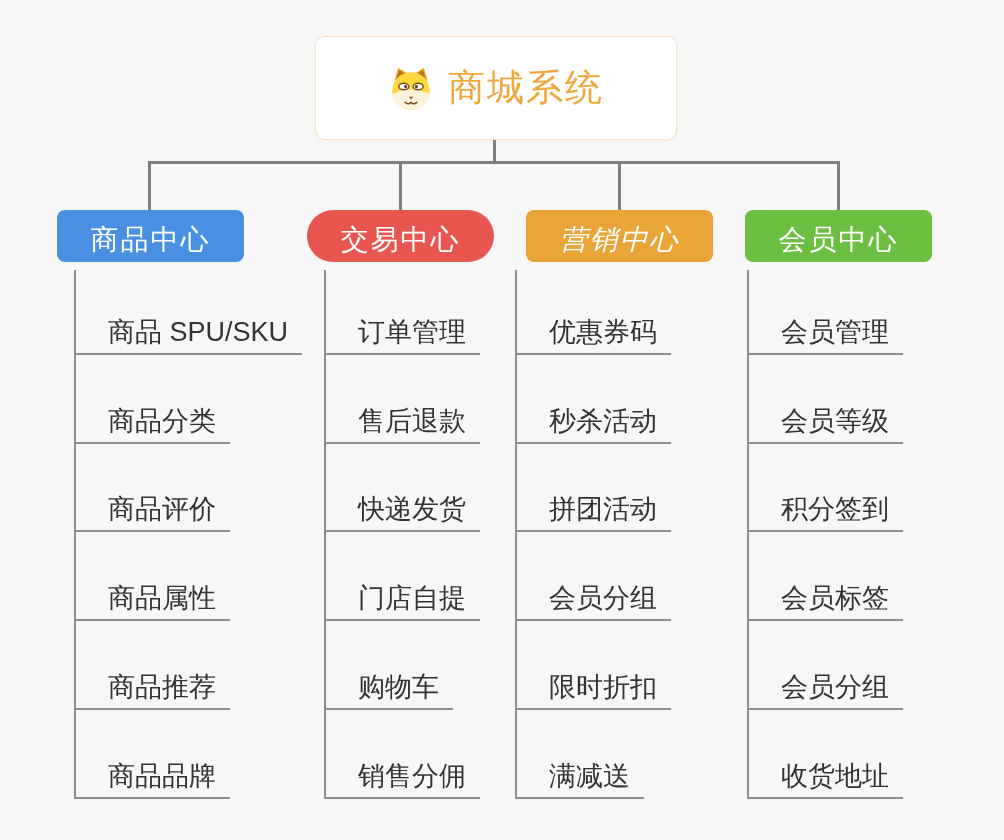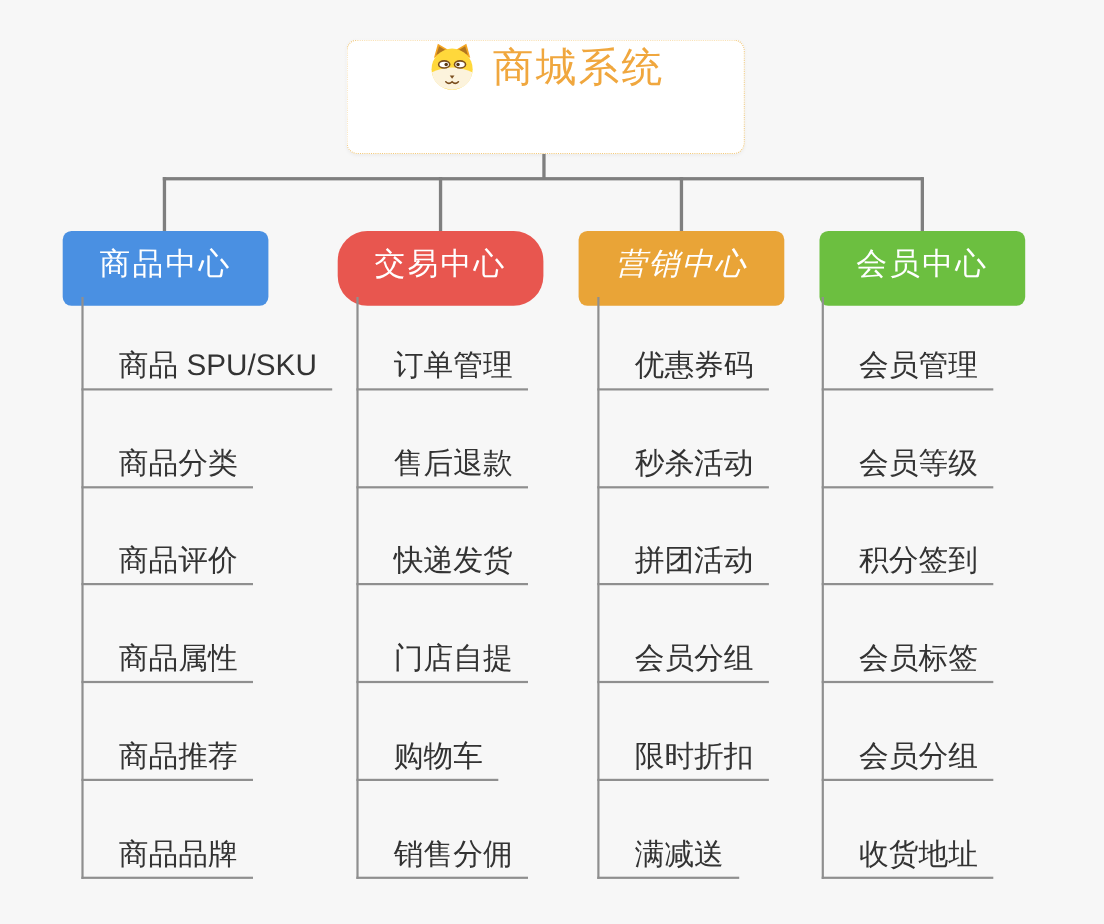--- a/index.html
+++ b/index.html
@@ -18,21 +18,21 @@
   
   .root-node {
     position: absolute;
     left: 315px; top: 36px;
     width: 362px; height: 104px;
     background: #ffffff;
     border: 1px dotted var(--root_border, #f3c97a);
     border-radius: 10px;
     box-shadow: 0 1px 3px rgba(0,0,0,0.04);
     display: flex;
-    align-items: flex-start;
+    align-items: center;
     justify-content: center;
     gap: 14px;
     cursor: default;
   }
   .root-title {
     color: var(--root_title, #f0a73e);
     font-size: 37px;
     letter-spacing: 2px;
   }
   .doge { width: 46px; height: 46px; display: block; }
@@ -44,21 +44,21 @@
   .drop        { top: 161px; width: 3px; height: 50px; }
   .drop-1 { left: 148px; }
   .drop-2 { left: 399px; }
   .drop-3 { left: 618px; }
   .drop-4 { left: 837px; }
 
   
   .branch-node {
     position: absolute;
     top: 210px;
-    height: 68px;
+    height: 52px;
     width: 187px;
     border-radius: 8px;
     color: var(--node_text, #ffffff);
     font-size: 28px;
     line-height: 60px;
     text-align: center;
     letter-spacing: 2px;
     cursor: default;
   }
   .branch-1 { left: 57px;  }
@@ -68,21 +68,21 @@
 
   
   .branch-column {
     position: absolute;
     top: 270px;
     height: 529px;
     width: 230px;
   }
   .col-1 { left: 74px;  }
   .col-2 { left: 324px; }
-  .col-3 { left: 543px; }
+  .col-3 { left: 515px; }
   .col-4 { left: 730px; margin-left: 17px; }
   .spine {
     position: absolute;
     left: 0; top: 0;
     width: 2px; height: 529px;
     background: var(--branch_line, #8f8f8f);
   }
   .leaf {
     position: absolute;
     left: 0;

